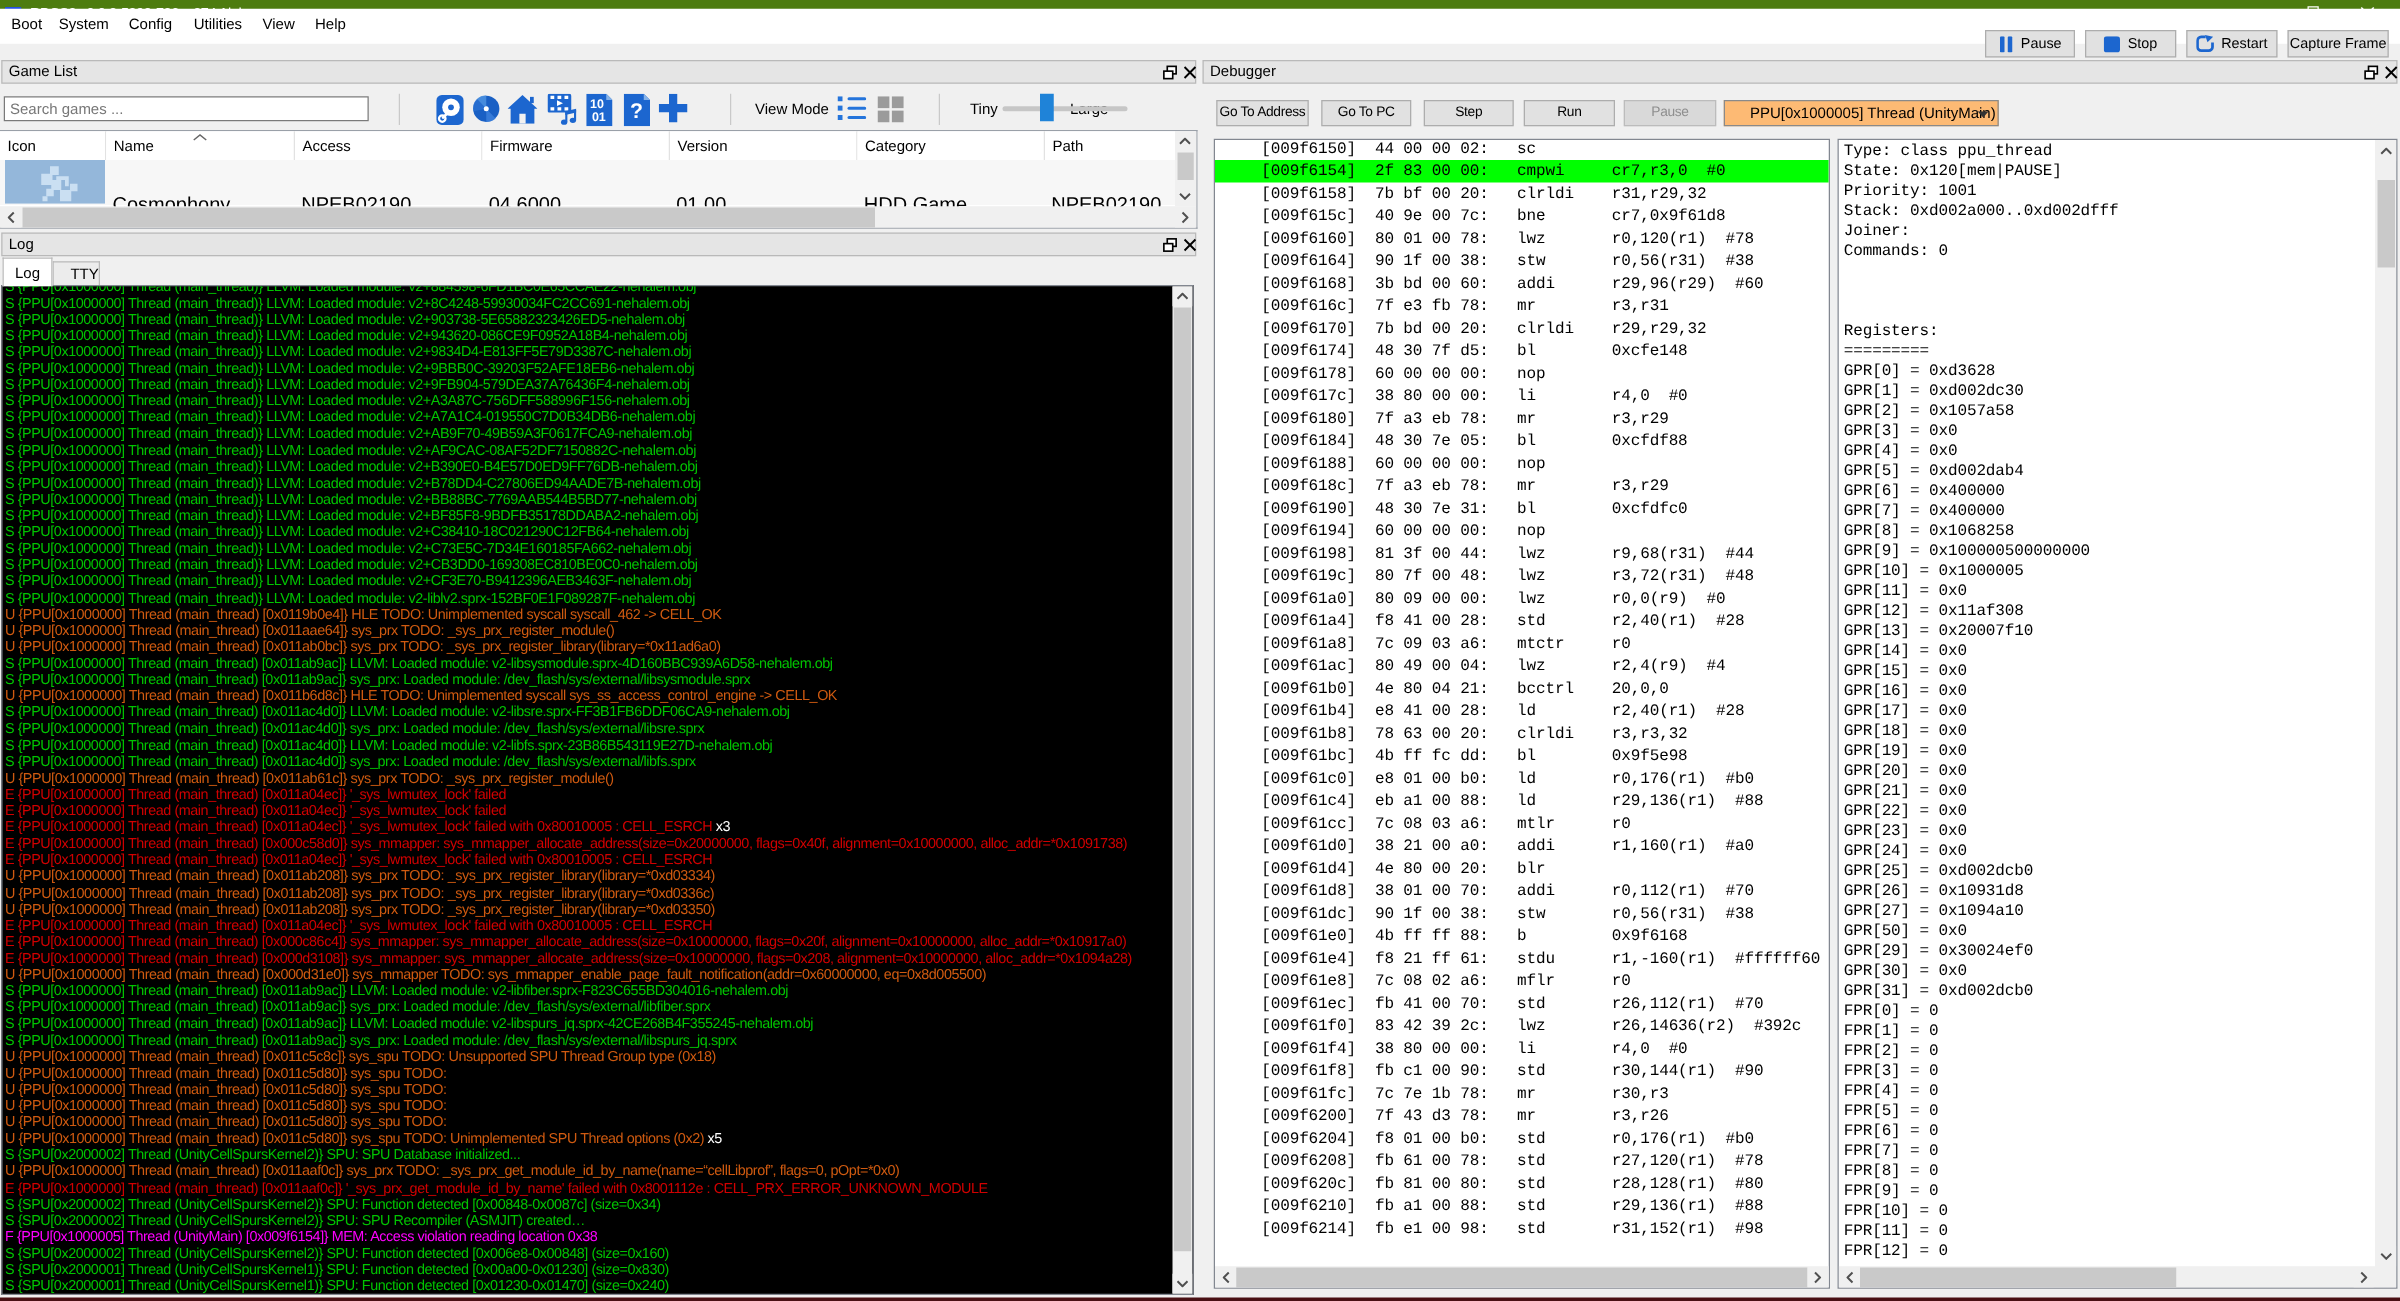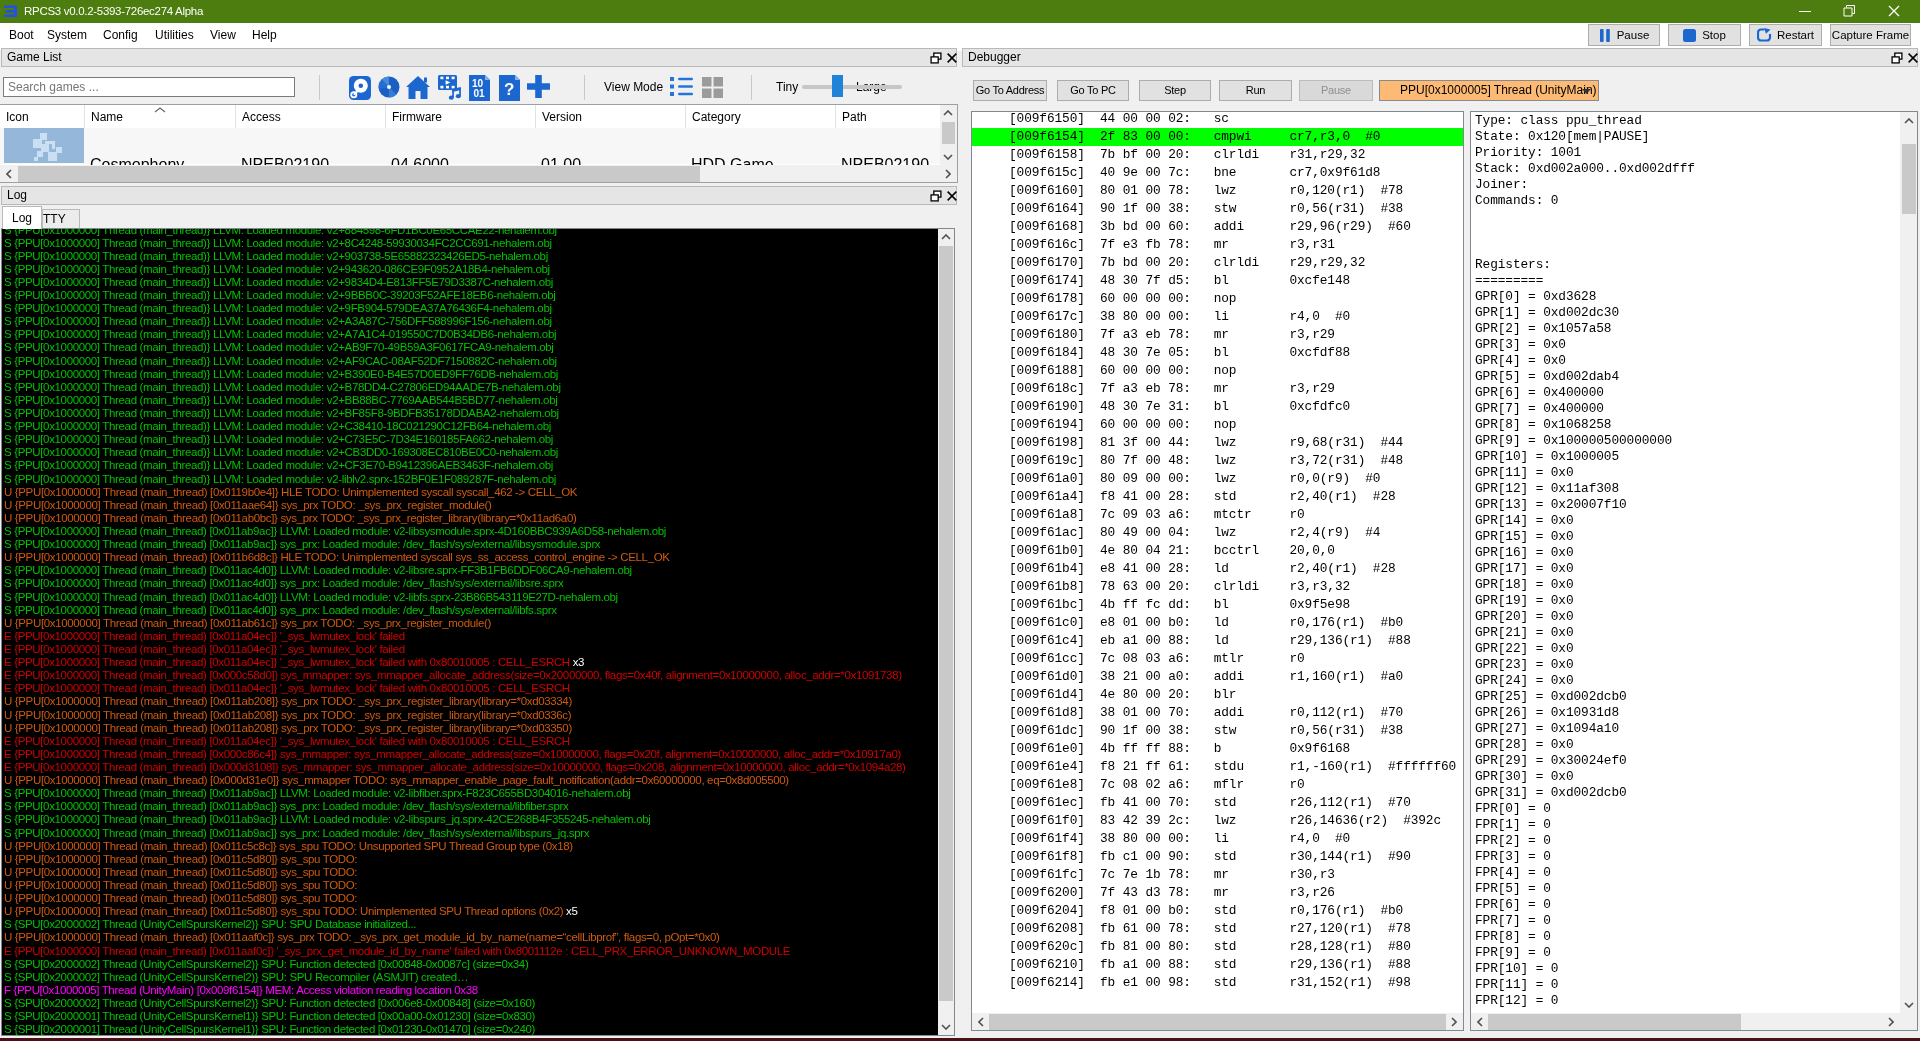--- a/index.html
+++ b/index.html
@@ -1,19 +1,19 @@
 <!DOCTYPE html>
 <html><head><meta charset="utf-8"><style>
 *{margin:0;padding:0;box-sizing:border-box}
 html,body{width:1920px;height:1041px;overflow:hidden;background:#f0f0f0;
  font-family:"Liberation Sans",sans-serif;font-size:12px;color:#000}
 .a{position:absolute}
 #title{left:0;top:0;width:1920px;height:23px;background:#4d7c0f}
 #title .tt{position:absolute;left:24px;top:5px;color:#fff;font-size:11.5px;letter-spacing:-0.3px}
-#menubar{left:0;top:23px;width:1920px;height:28px;background:#fff}
+#menubar{left:0;top:7px;width:1920px;height:28px;background:#fff}
 #menubar span{position:absolute;top:5px}
 .tbtn{position:absolute;top:24px;height:22px;background:#e1e1e1;border:1px solid #adadad;
  display:flex;align-items:center;justify-content:center;font-size:11.5px;white-space:nowrap}
 .phead{position:absolute;height:19px;background:#e5e5e5;border:1px solid #b9b9b9;
  line-height:17px;padding-left:5px}
 .pico{position:absolute;top:3px;width:12px;height:12px}
 .btn{position:absolute;top:80px;height:21px;background:#e1e1e1;border:1px solid #adadad;
  text-align:center;line-height:19px;font-size:11px;letter-spacing:-0.25px;white-space:nowrap}
 .sep{position:absolute;width:1px;background:#c9c9c9}
 .icon{position:absolute}
@@ -24,21 +24,21 @@
 #grow div{position:absolute;top:28px;font-size:16px}
 
 .sbtrack{position:absolute;background:#f0f0f0}
 .sbthumb{position:absolute;background:#c9c9c9}
 .arr{position:absolute;width:16px;height:16px;background:#f0f0f0;display:flex;align-items:center;justify-content:center}
 
 #loghead{left:1px;top:186px;width:956px}
 #tabLog{position:absolute;left:2px;top:206px;width:40px;height:23px;background:#fff;
  border:1px solid #b9b9b9;border-bottom:none;text-align:center;line-height:22px;z-index:3}
 #tabTTY{position:absolute;left:42px;top:209px;width:38px;height:20px;background:#ececec;
- border:1px solid #b9b9b9;border-bottom:none;text-align:left;line-height:19px}
+ border:1px solid #b9b9b9;border-bottom:none;text-align:right;line-height:19px}
 #logbox{left:1px;top:228px;width:954px;height:808px;background:#000;border:1px solid #828790;overflow:hidden}
 #loglines{position:absolute;left:2px;top:-5.5px;width:933px}
 .ll{height:13.11px;line-height:13.11px;font-size:11.5px;letter-spacing:-0.35px;white-space:nowrap;overflow:hidden}
 .ll.s{color:#00c300}.ll.u{color:#cf5a10}.ll.e{color:#d00000}.ll.f{color:#ff00ff}
 .ll .w{color:#ffffff}
 #logsb{position:absolute;left:936px;top:0;width:16px;height:806px;background:#f0f0f0}
 
 #dbghead{left:962px;top:48px;width:956px}
 #disasm{left:971px;top:111px;width:493px;height:920px;background:#fff;border:1px solid #828790;overflow:hidden}
 .dl{position:relative;height:18px;line-height:18px;font-family:"Liberation Mono",monospace;
@@ -453,21 +453,21 @@
       <div class="rl">GPR[18] = 0x0</div>
       <div class="rl">GPR[19] = 0x0</div>
       <div class="rl">GPR[20] = 0x0</div>
       <div class="rl">GPR[21] = 0x0</div>
       <div class="rl">GPR[22] = 0x0</div>
       <div class="rl">GPR[23] = 0x0</div>
       <div class="rl">GPR[24] = 0x0</div>
       <div class="rl">GPR[25] = 0xd002dcb0</div>
       <div class="rl">GPR[26] = 0x10931d8</div>
       <div class="rl">GPR[27] = 0x1094a10</div>
-      <div class="rl">GPR[28] = 0x0</div>
+      <div class="rl">GPR[50] = 0x0</div>
       <div class="rl">GPR[29] = 0x30024ef0</div>
       <div class="rl">GPR[30] = 0x0</div>
       <div class="rl">GPR[31] = 0xd002dcb0</div>
       <div class="rl">FPR[0] = 0</div>
       <div class="rl">FPR[1] = 0</div>
       <div class="rl">FPR[2] = 0</div>
       <div class="rl">FPR[3] = 0</div>
       <div class="rl">FPR[4] = 0</div>
       <div class="rl">FPR[5] = 0</div>
       <div class="rl">FPR[6] = 0</div>

